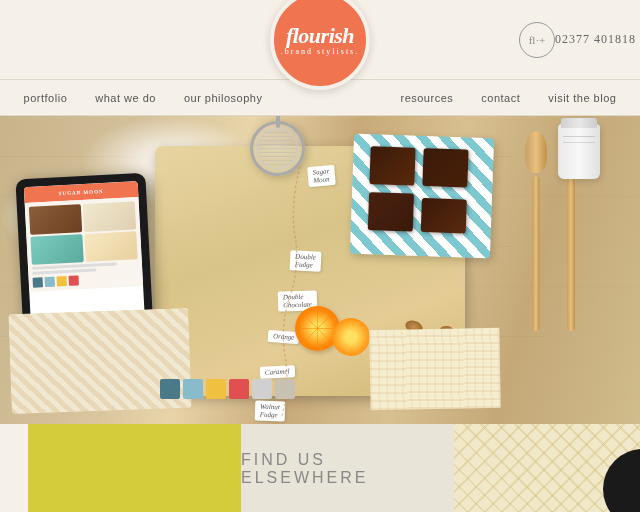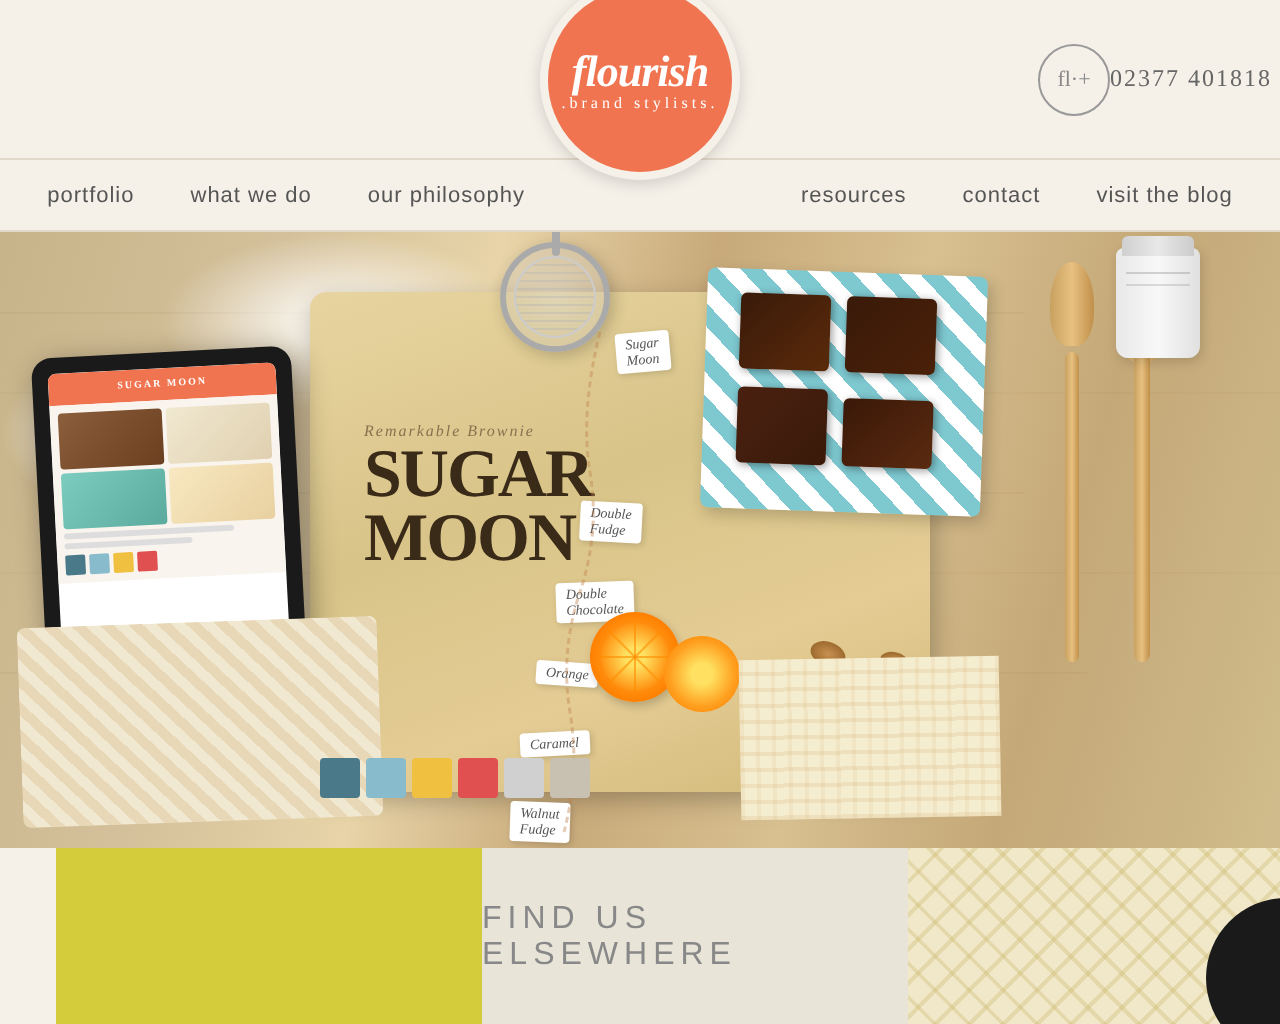--- a/index.html
+++ b/index.html
@@ -523,24 +523,20 @@
           <div class="tablet-swatch" style="background:#e05050;"></div>
         </div>
       </div>
     </div>
 
     <div style="position:absolute; bottom:2px; left:50%; transform:translateX(-50%); width:8px; height:8px; border-radius:50%; border:1px solid #555; background:#222;"></div>
   </div>
 
   <div style="position:absolute; left:10px; top:195px; width:180px; height:100px; background: repeating-linear-gradient(45deg, rgba(200,150,80,0.2) 0px, rgba(200,150,80,0.2) 5px, transparent 5px, transparent 10px), #f0e8d0; border-radius:4px; transform:rotate(-2deg);"></div>
 
-  <div id="sugar-moon-text">
-    <div id="sugar-moon-subtitle">Remarkable Brownie</div>
-    <div id="sugar-moon-title">SUGAR<br>MOON</div>
-  </div>
 
   <div class="flavor-tag" style="left:308px; top:50px; transform:rotate(-5deg);">Sugar<br>Moon</div>
   <div class="flavor-tag" style="left:290px; top:135px; transform:rotate(3deg);">Double<br>Fudge</div>
   <div class="flavor-tag" style="left:278px; top:175px; transform:rotate(-2deg);">Double<br>Chocolate</div>
   <div class="flavor-tag" style="left:268px; top:215px; transform:rotate(4deg);">Orange</div>
   <div class="flavor-tag" style="left:260px; top:250px; transform:rotate(-3deg);">Caramel</div>
   <div class="flavor-tag" style="left:255px; top:285px; transform:rotate(2deg);">Walnut<br>Fudge</div>
 
   <svg style="position:absolute; left:240px; top:40px; width:90px; height:270px; opacity:0.4;" xmlns="http://www.w3.org/2000/svg">
     <path d="M 60 10 Q 50 50 55 80 Q 60 110 50 140 Q 40 170 45 200 Q 50 230 42 260" stroke="#c0804a" stroke-width="1.5" fill="none" stroke-dasharray="3,2"></path>

